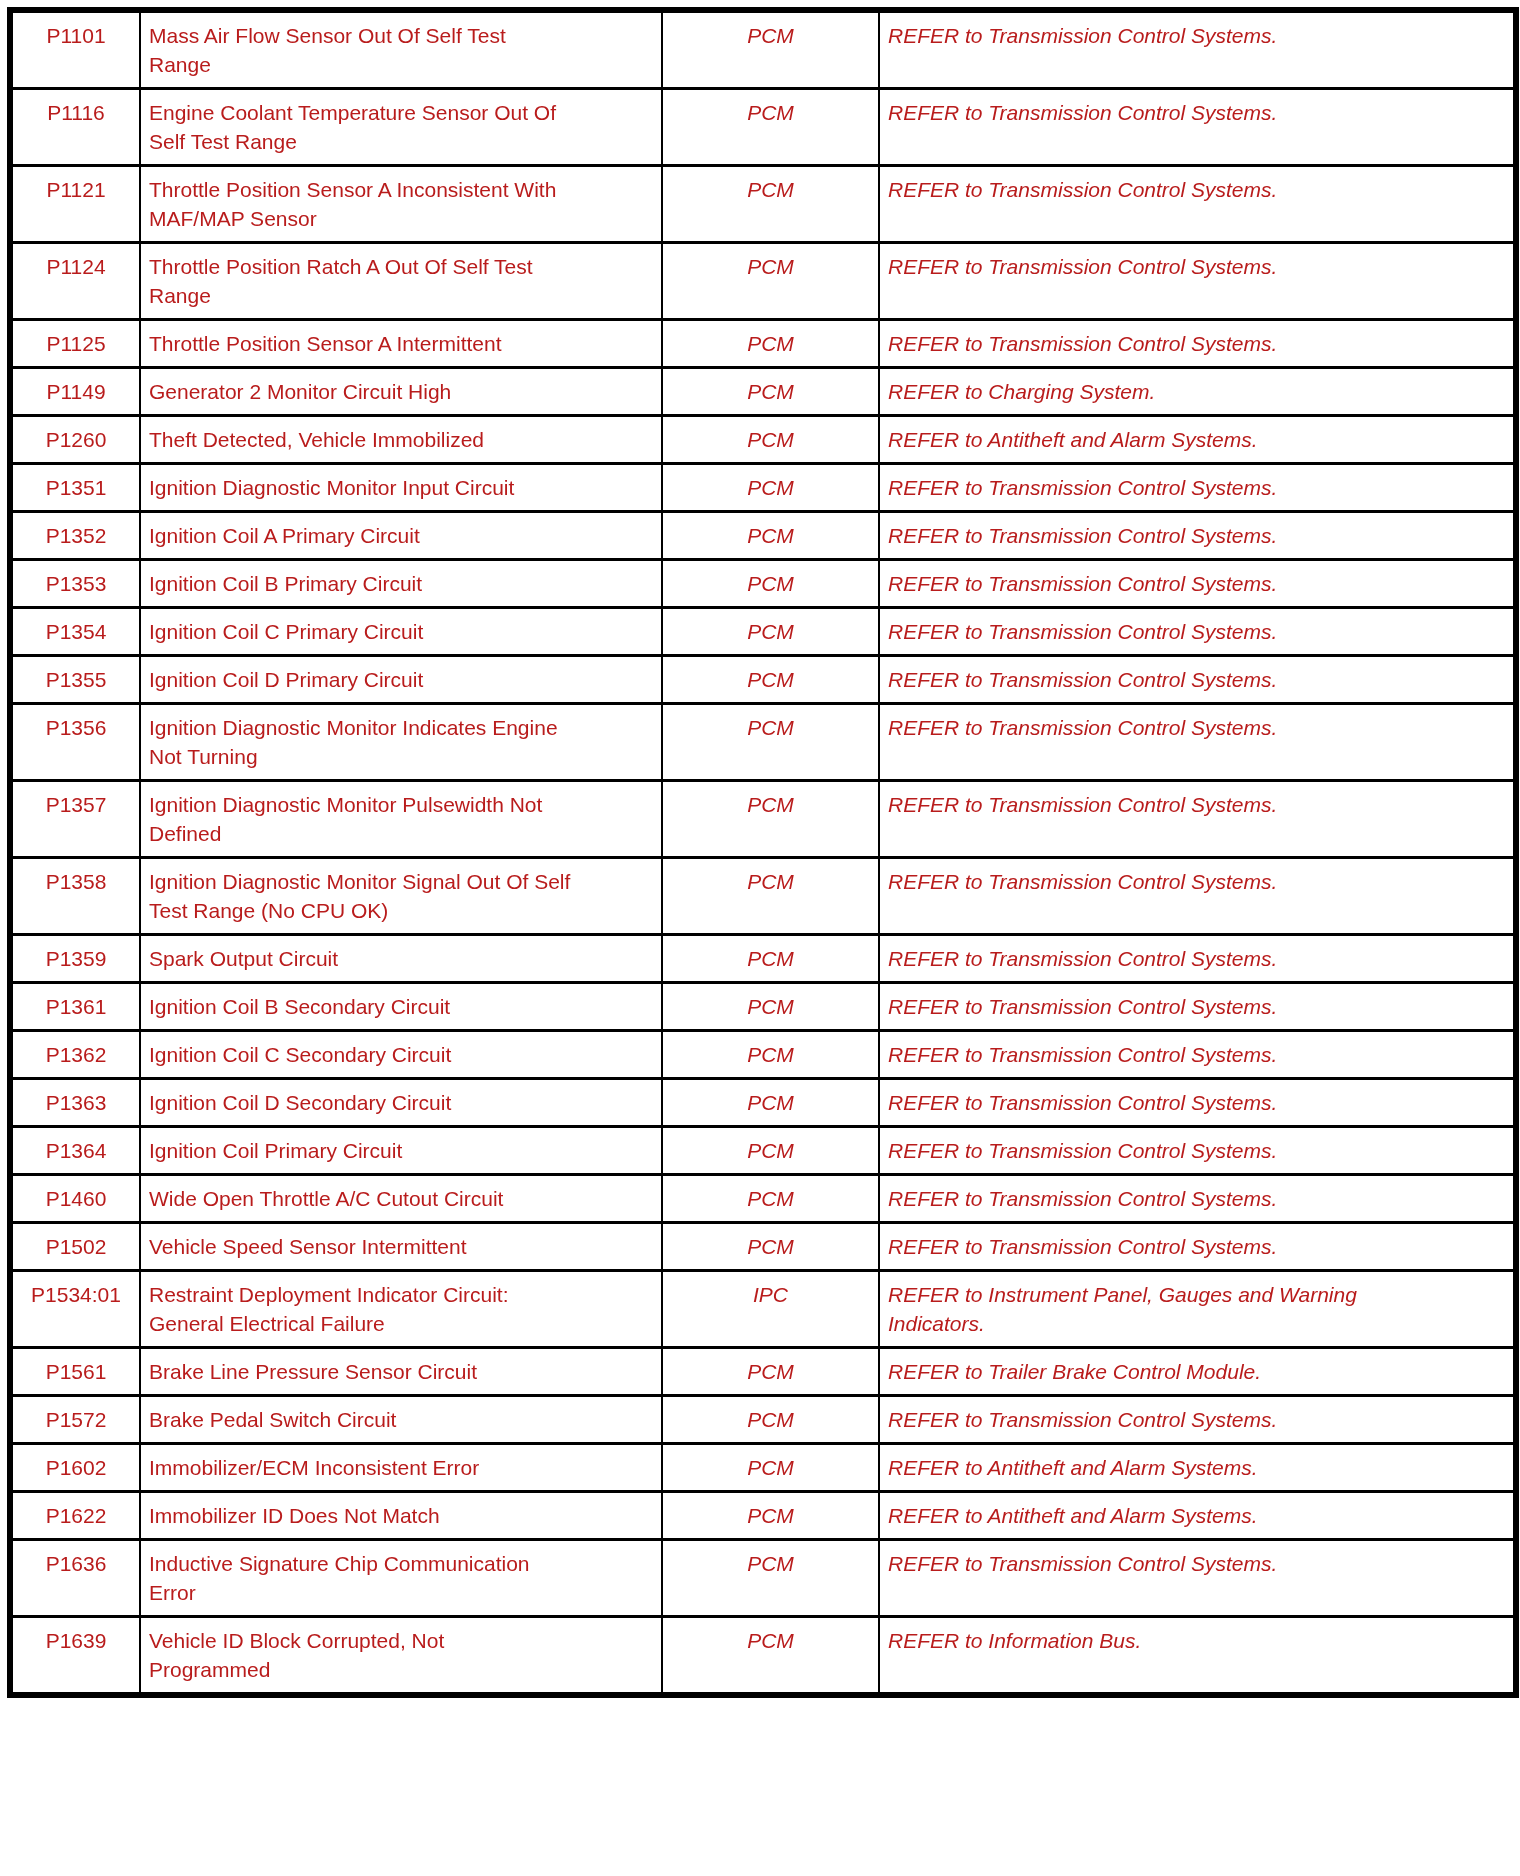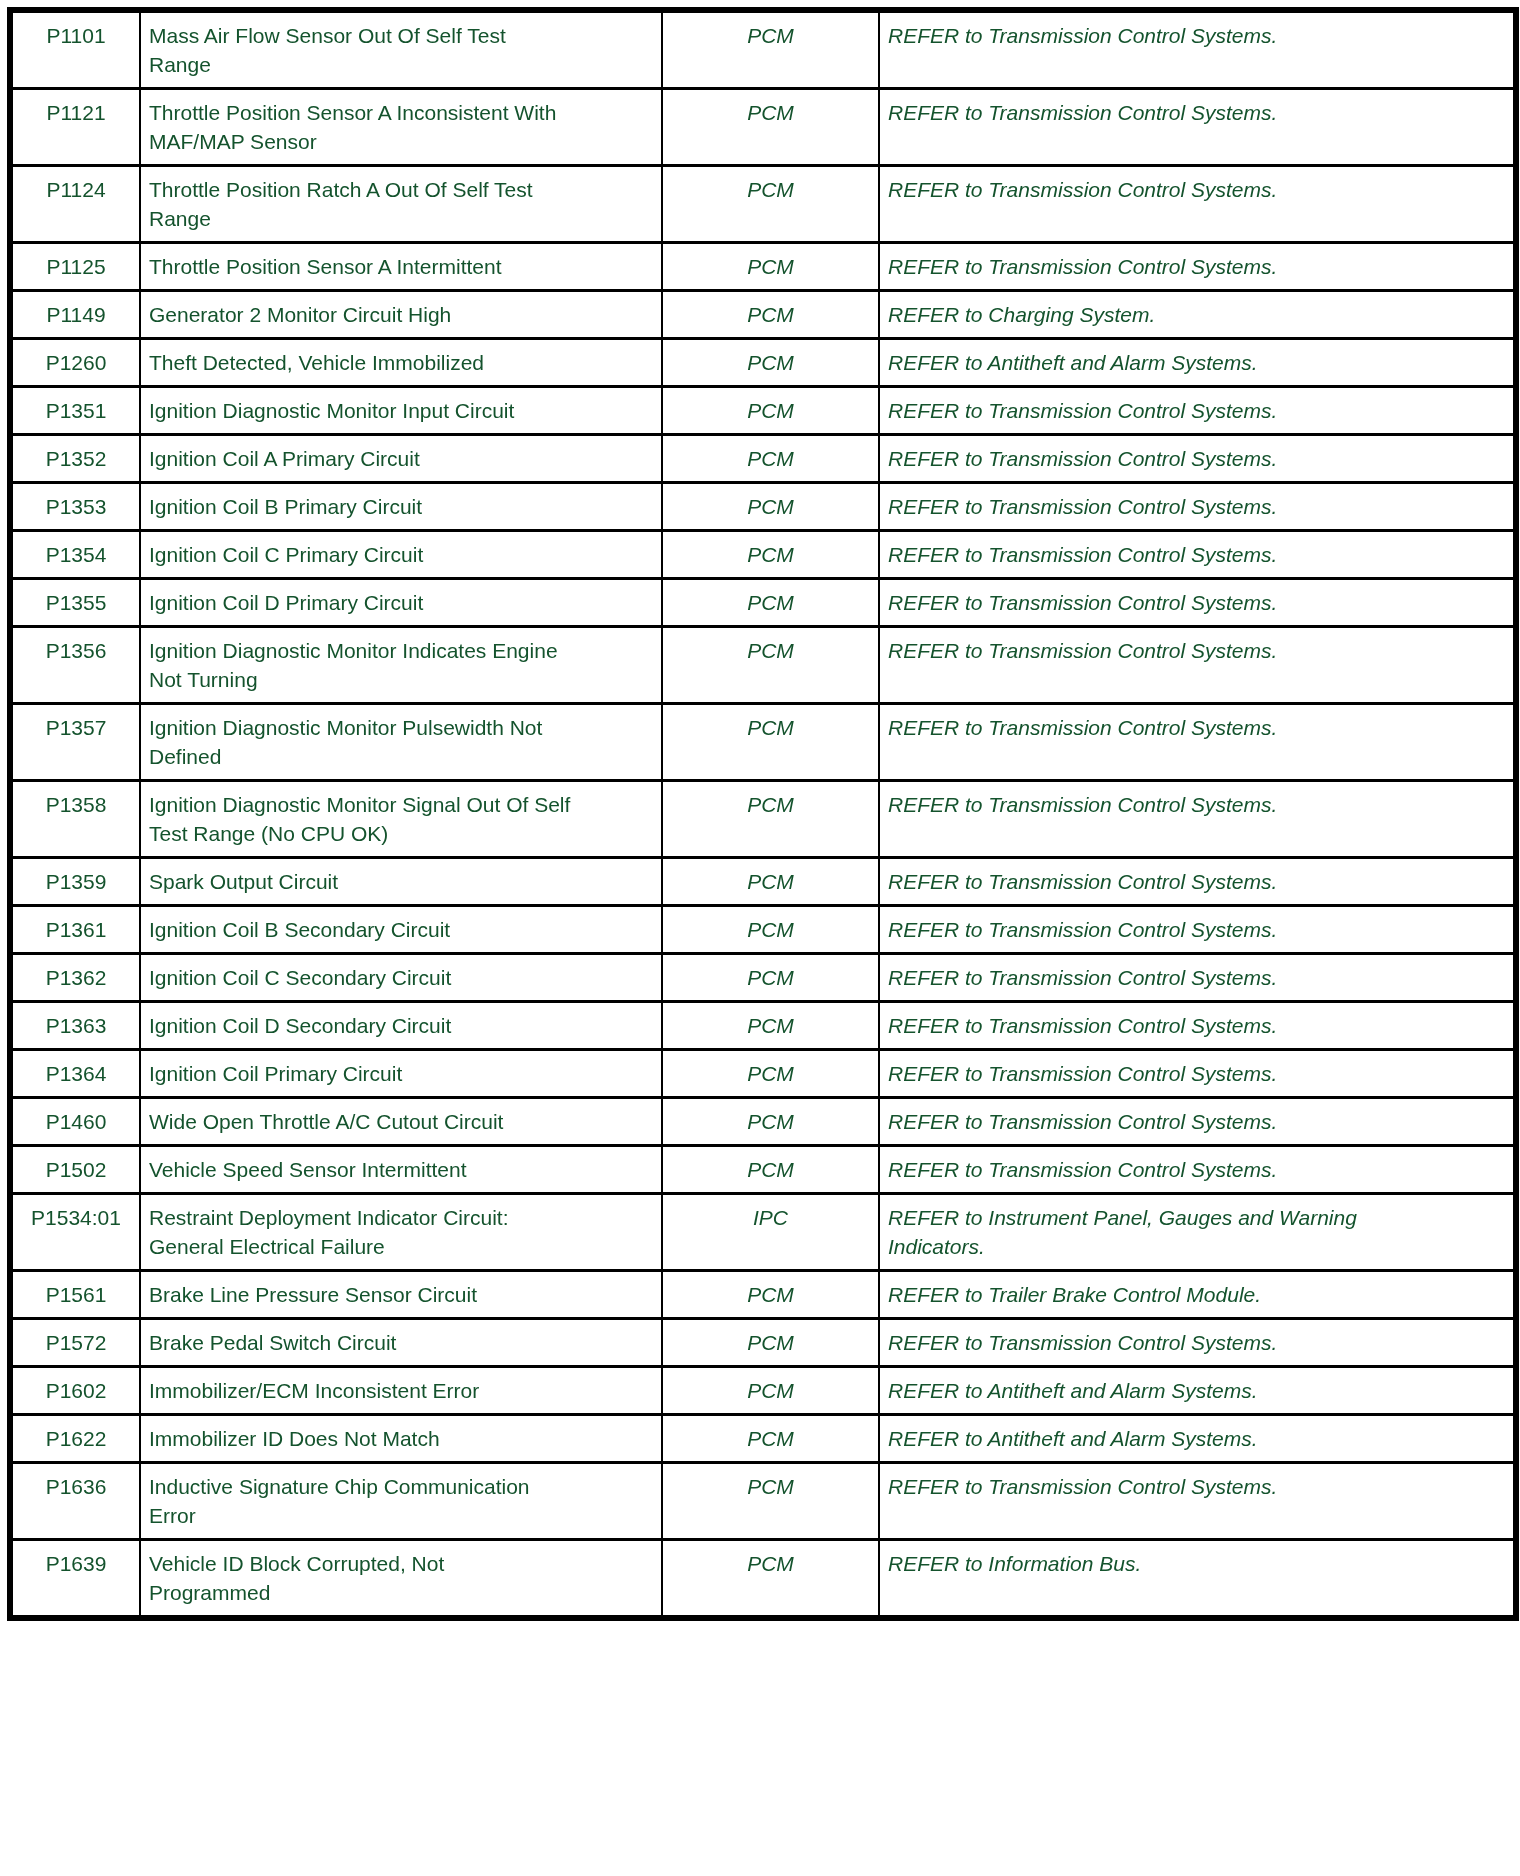--- a/index.html
+++ b/index.html
@@ -8,21 +8,21 @@
     background: #ffffff;
     width: 1520px;
     height: 1876px;
     overflow: hidden;
   }
   .page {
     position: relative;
     width: 1520px;
     height: 1876px;
     background: #ffffff;
-    color: #14532d;
+    color: #b91c1c;
     font-family: "Liberation Sans", sans-serif;
   }
   table.dtc {
     position: absolute;
     left: 7px;
     top: 7px;
     width: 1506px;
     border-collapse: collapse;
     table-layout: fixed;
     border: 6px solid #000000;
@@ -72,20 +72,27 @@
     </colgroup>
     <tbody id="table-body">
         <tr>
     <td class="code-cell">P1101</td>
     <td class="desc-cell">Mass Air Flow Sensor Out Of Self Test
 Range</td>
     <td class="module-cell">PCM</td>
     <td class="action-cell">REFER to Transmission Control Systems.</td>
   </tr>
         <tr>
+    <td class="code-cell">P1116</td>
+    <td class="desc-cell">Engine Coolant Temperature Sensor Out Of
+Self Test Range</td>
+    <td class="module-cell">PCM</td>
+    <td class="action-cell">REFER to Transmission Control Systems.</td>
+  </tr>
+        <tr>
     <td class="code-cell">P1121</td>
     <td class="desc-cell">Throttle Position Sensor A Inconsistent With
 MAF/MAP Sensor</td>
     <td class="module-cell">PCM</td>
     <td class="action-cell">REFER to Transmission Control Systems.</td>
   </tr>
         <tr>
     <td class="code-cell">P1124</td>
     <td class="desc-cell">Throttle Position Ratch A Out Of Self Test
 Range</td>

